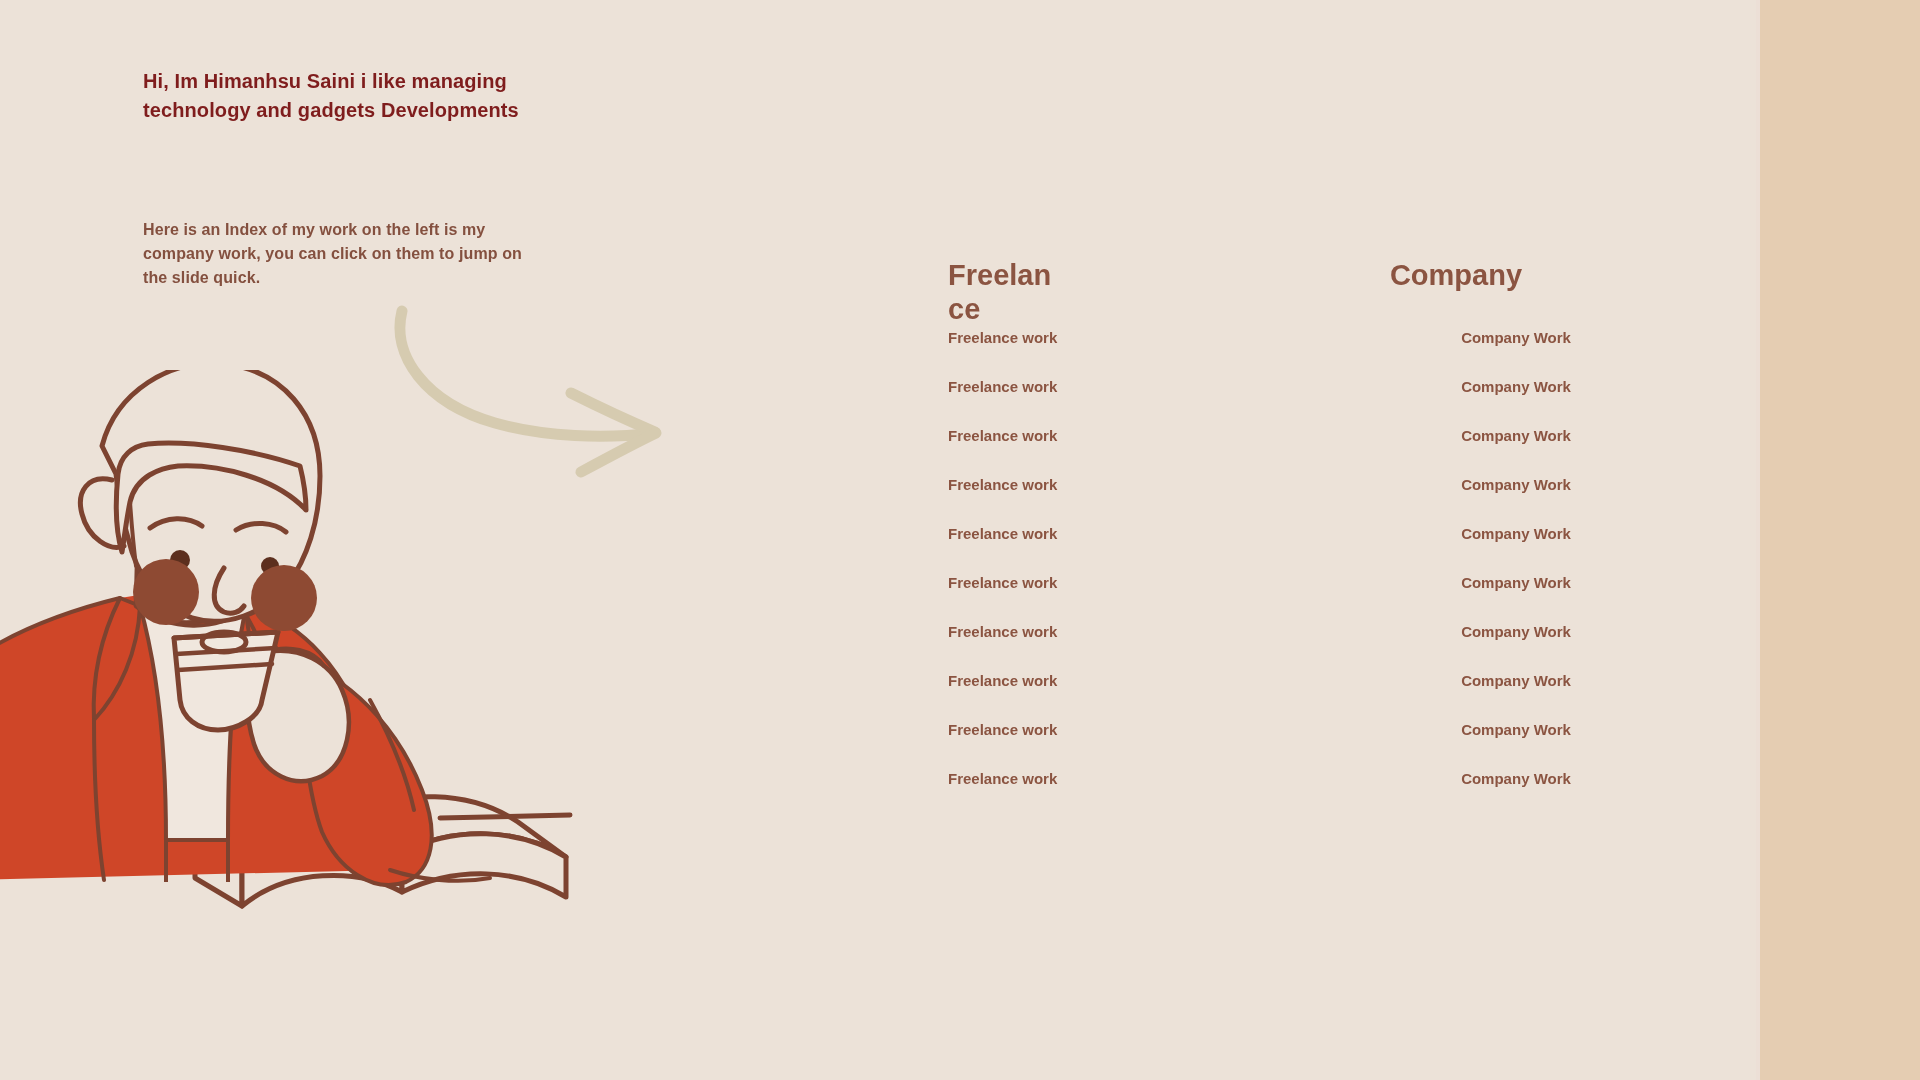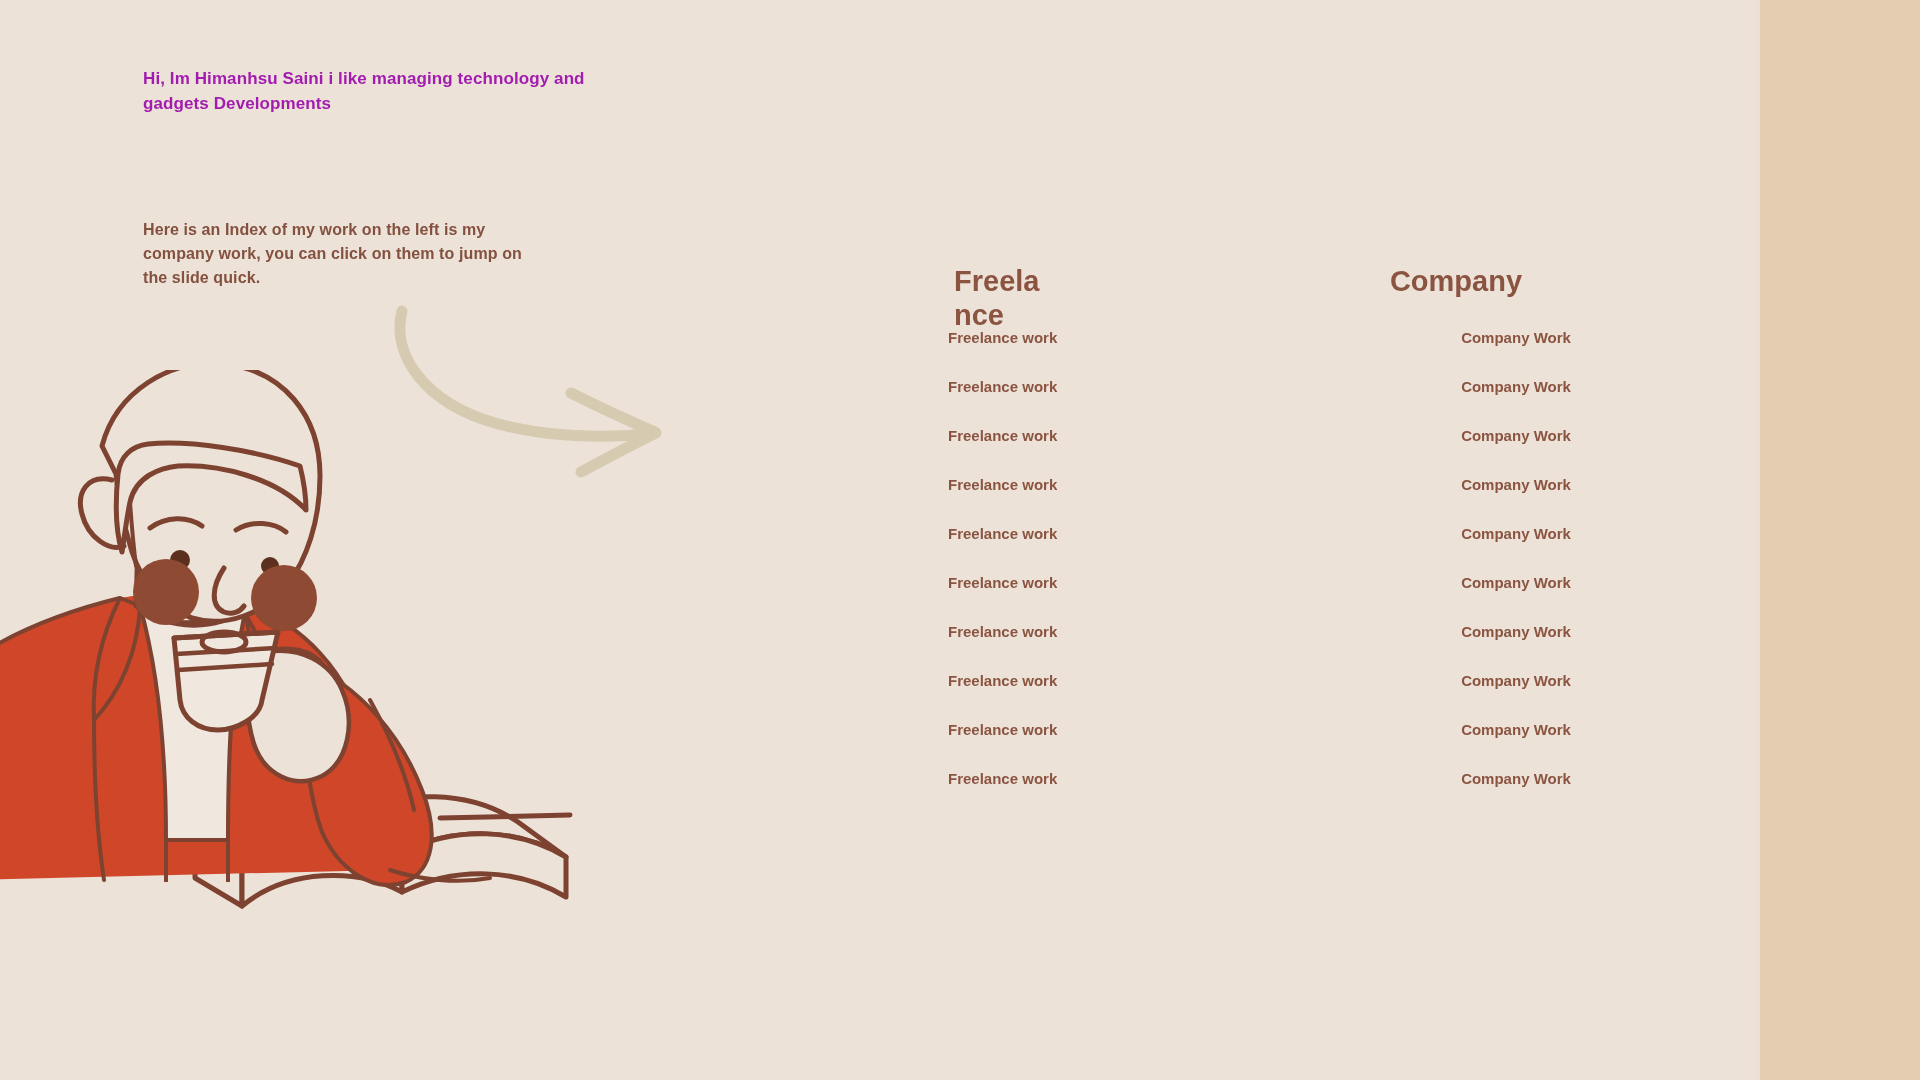--- a/index.html
+++ b/index.html
@@ -18,39 +18,39 @@
     background:#e5cdb2;
   }
   .right-band-edge{
     position:absolute;top:0;right:160px;width:4px;height:1080px;
     background:#ecdfd6;
   }
 
   
   .intro-heading{
     position:absolute;left:143px;top:67px;width:470px;
-    font-size:17px;font-weight:bold;line-height:1.45;
-    color:#a21caf;letter-spacing:0.1px;
+    font-size:20px;font-weight:bold;line-height:1.45;
+    color:#7f1d1d;letter-spacing:0.1px;
   }
   .index-paragraph{
     position:absolute;left:143px;top:218px;width:510px;
     font-size:16px;font-weight:bold;line-height:1.49;
     color:#84503f;text-align:justify;text-justify:inter-word;
     letter-spacing:0.1px;
   }
   .index-paragraph .last{ text-align:left; }
 
   
   .col{position:absolute;top:258px;}
   .col-freelance{left:948px;width:112px;}
   .col-company{left:1336px;width:240px;text-align:center;}
 
   .col-title{
     font-size:29px;font-weight:bold;color:#8b5441;
-    line-height:1.18;margin:6px;white-space:normal;
+    line-height:1.18;margin:0;white-space:normal;
     overflow-wrap:break-word;word-break:break-all;
   }
   .col-company .col-title{word-break:normal;white-space:nowrap;}
 
   .col-list{
     position:absolute;left:0;top:68px;width:360px;
     margin:0;padding:0;list-style:none;
   }
   .col-list li{
     font-size:15px;font-weight:bold;color:#8b5441;

